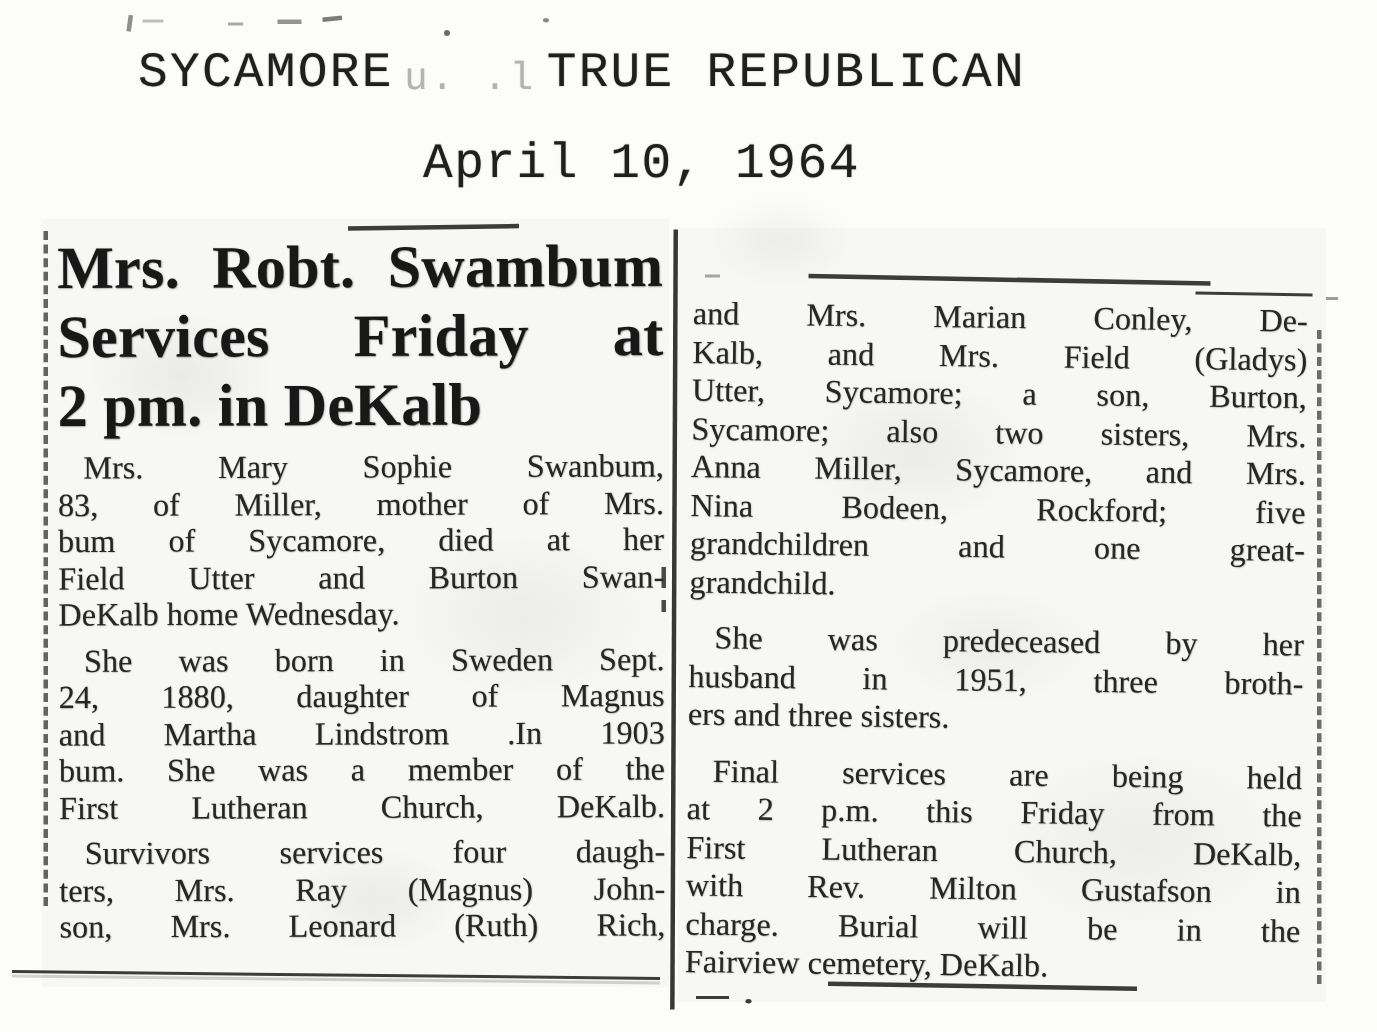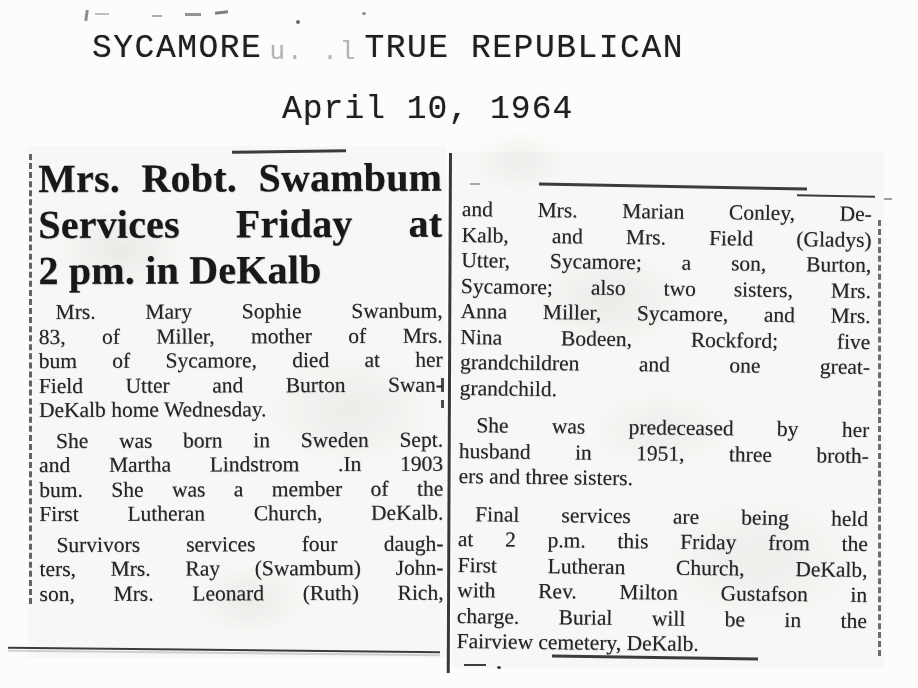--- a/index.html
+++ b/index.html
@@ -125,27 +125,28 @@
     <div class="bodytext">
       <div class="para">
         <div class="bline indent">Mrs. Mary Sophie Swanbum,</div>
         <div class="bline">83, of Miller, mother of Mrs.</div>
         <div class="bline">bum of Sycamore, died at her</div>
         <div class="bline">Field Utter and Burton Swan-</div>
         <div class="bline nj">DeKalb home Wednesday.</div>
       </div>
       <div class="para">
         <div class="bline indent">She was born in Sweden Sept.</div>
+        <div class="bline">24, 1880, daughter of Magnus</div>
         <div class="bline">and Martha Lindstrom .In 1903</div>
         <div class="bline">bum. She was a member of the</div>
         <div class="bline">First Lutheran Church, DeKalb.</div>
       </div>
       <div class="para">
         <div class="bline indent">Survivors services four daugh-</div>
-        <div class="bline">ters, Mrs. Ray (Swambum) John-</div>
+        <div class="bline">ters, Mrs. Ray (Magnus) John-</div>
         <div class="bline">son, Mrs. Leonard (Ruth) Rich,</div>
       </div>
     </div>
   </div>
 
   <div class="col rightcol">
     <div class="para">
       <div class="bline">and Mrs. Marian Conley, De-</div>
       <div class="bline">Kalb, and Mrs. Field (Gladys)</div>
       <div class="bline">Utter, Sycamore; a son, Burton,</div>

